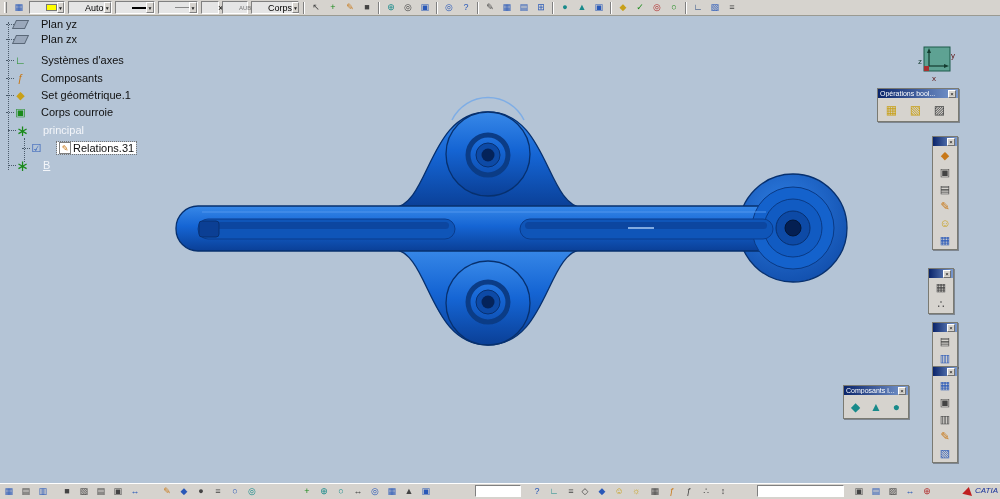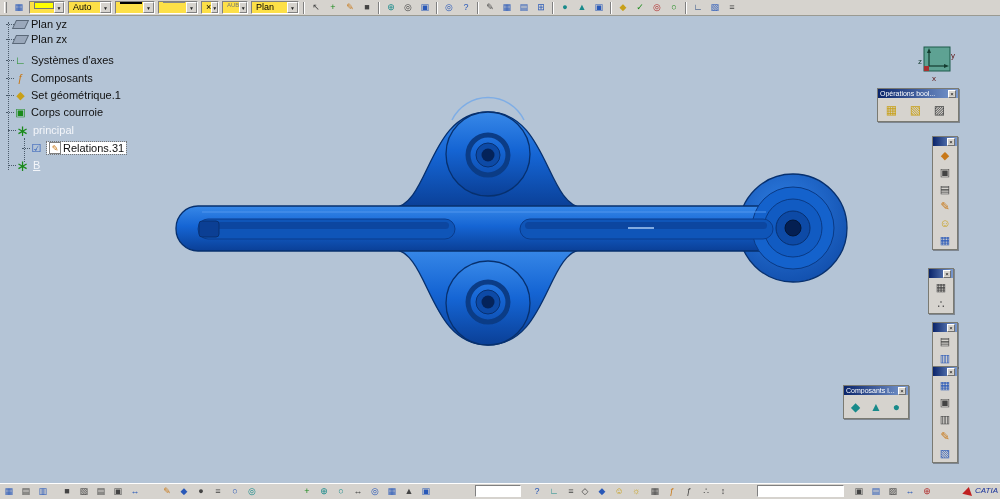--- a/index.html
+++ b/index.html
@@ -8,39 +8,39 @@
   #app{position:relative;width:1000px;height:499px;background:#b4c4d6;overflow:hidden}
 
   
   .bar{position:absolute;left:0;width:1000px;background:#d6d3ce}
   #topbar{top:0;height:16px;border-bottom:1px solid #9a9a92;display:flex;align-items:center;gap:3px;padding:1px 2px}
   #botbar{bottom:0;height:16px;border-top:1px solid #fff}
 
   .grip{width:3px;height:11px;border-left:1px solid #fff;border-right:1px solid #808080;margin:0 2px}
   .tb{width:14px;height:13px;display:flex;align-items:center;justify-content:center;font-size:9px;line-height:1;color:#333;cursor:default}
   .sep{width:2px;height:12px;border-left:1px solid #808080;border-right:1px solid #fff;margin:0 1px}
-  .dd{height:13px;background:#fde047;border:1px solid;border-color:#808080 #fff #fff #808080;display:flex;align-items:flex-start;font-size:9px;padding-left:4px;color:#000}
+  .dd{height:13px;background:#e5e5e5;border:1px solid;border-color:#808080 #fff #fff #808080;display:flex;align-items:center;font-size:9px;padding-left:16px;color:#000}
   .dda{width:11px;height:11px;background:#d6d3ce;border:1px solid;border-color:#fff #808080 #808080 #fff;font-size:5px;display:flex;align-items:center;justify-content:center;margin-left:auto;color:#222}
   .swatch{width:22px;height:7px;background:#ffff00;border:1px solid #777}
   .lineb{width:22px;height:2px;background:#000}
   .linet{width:22px;height:1px;background:#888}
   .mini{font-size:6px;color:#777}
 
   
   .cg{color:#1a8a1a}.cb{color:#2858b8}.ct{color:#188a8a}.co{color:#c87818}
   .cy{color:#c8a018}.cd{color:#444}.cr{color:#b03030}.cn{color:#123a7a}
 
   
   #viewport{position:absolute;left:0;top:16px;width:1000px;height:467px;background:#b4c4d6}
 
   
   #tree{position:absolute;left:0;top:0;width:220px;height:170px;font-size:11px;color:#101010}
   .trunk{position:absolute;left:8px;top:6px;height:148px;border-left:1px dotted #4a5a6a}
   .branch{position:absolute;left:24px;top:122px;height:24px;border-left:1px dotted #4a5a6a}
-  .trow{position:absolute;display:flex;align-items:center;gap:4px;height:16px;white-space:nowrap}
+  .trow{position:absolute;display:flex;align-items:center;gap:14px;height:16px;white-space:nowrap}
   .trow::before{content:"";position:absolute;left:-8px;top:8px;width:8px;border-top:1px dotted #4a5a6a}
   .ticon{display:inline-flex;align-items:center;justify-content:center;width:13px;height:13px;font-size:11px;line-height:1}
   .plane{width:13px;height:9px;background:#9aa8bb;border:1px solid #5a6878;transform:skewX(-25deg)}
   .docbox{width:12px;height:12px;background:#fff;border:1px solid #808080;display:inline-flex;align-items:center;justify-content:center;font-size:8px}
   .sel{display:inline-flex;align-items:center;gap:2px;background:#fff;outline:1px dotted #777;padding:0 2px}
   .wlabel{color:#f4f6fa}
   .ulabel{text-decoration:underline}
 
   
   .pal{position:absolute;background:#d6d3ce;border:1px solid #7a7a72;box-shadow:1px 1px 0 rgba(60,60,60,.45)}
@@ -84,21 +84,21 @@
     </div>
     <div class="dd" style="width:18px">
       <span>×</span>
       <span class="dda">▼</span>
     </div>
     <div class="dd" style="width:26px">
       <span class="mini">AUB</span>
       <span class="dda">▼</span>
     </div>
     <div class="dd" style="width:48px">
-      <span>Plan</span>
+      <span>Corps</span>
       <span class="dda">▼</span>
     </div>
     <div class="sep"></div>
     <span class="tb cd">↖</span>
     <span class="tb cg">+</span>
     <span class="tb co">✎</span>
     <span class="tb cd">■</span>
     <div class="sep"></div>
     <span class="tb ct">⊕</span>
     <span class="tb cd">◎</span>

